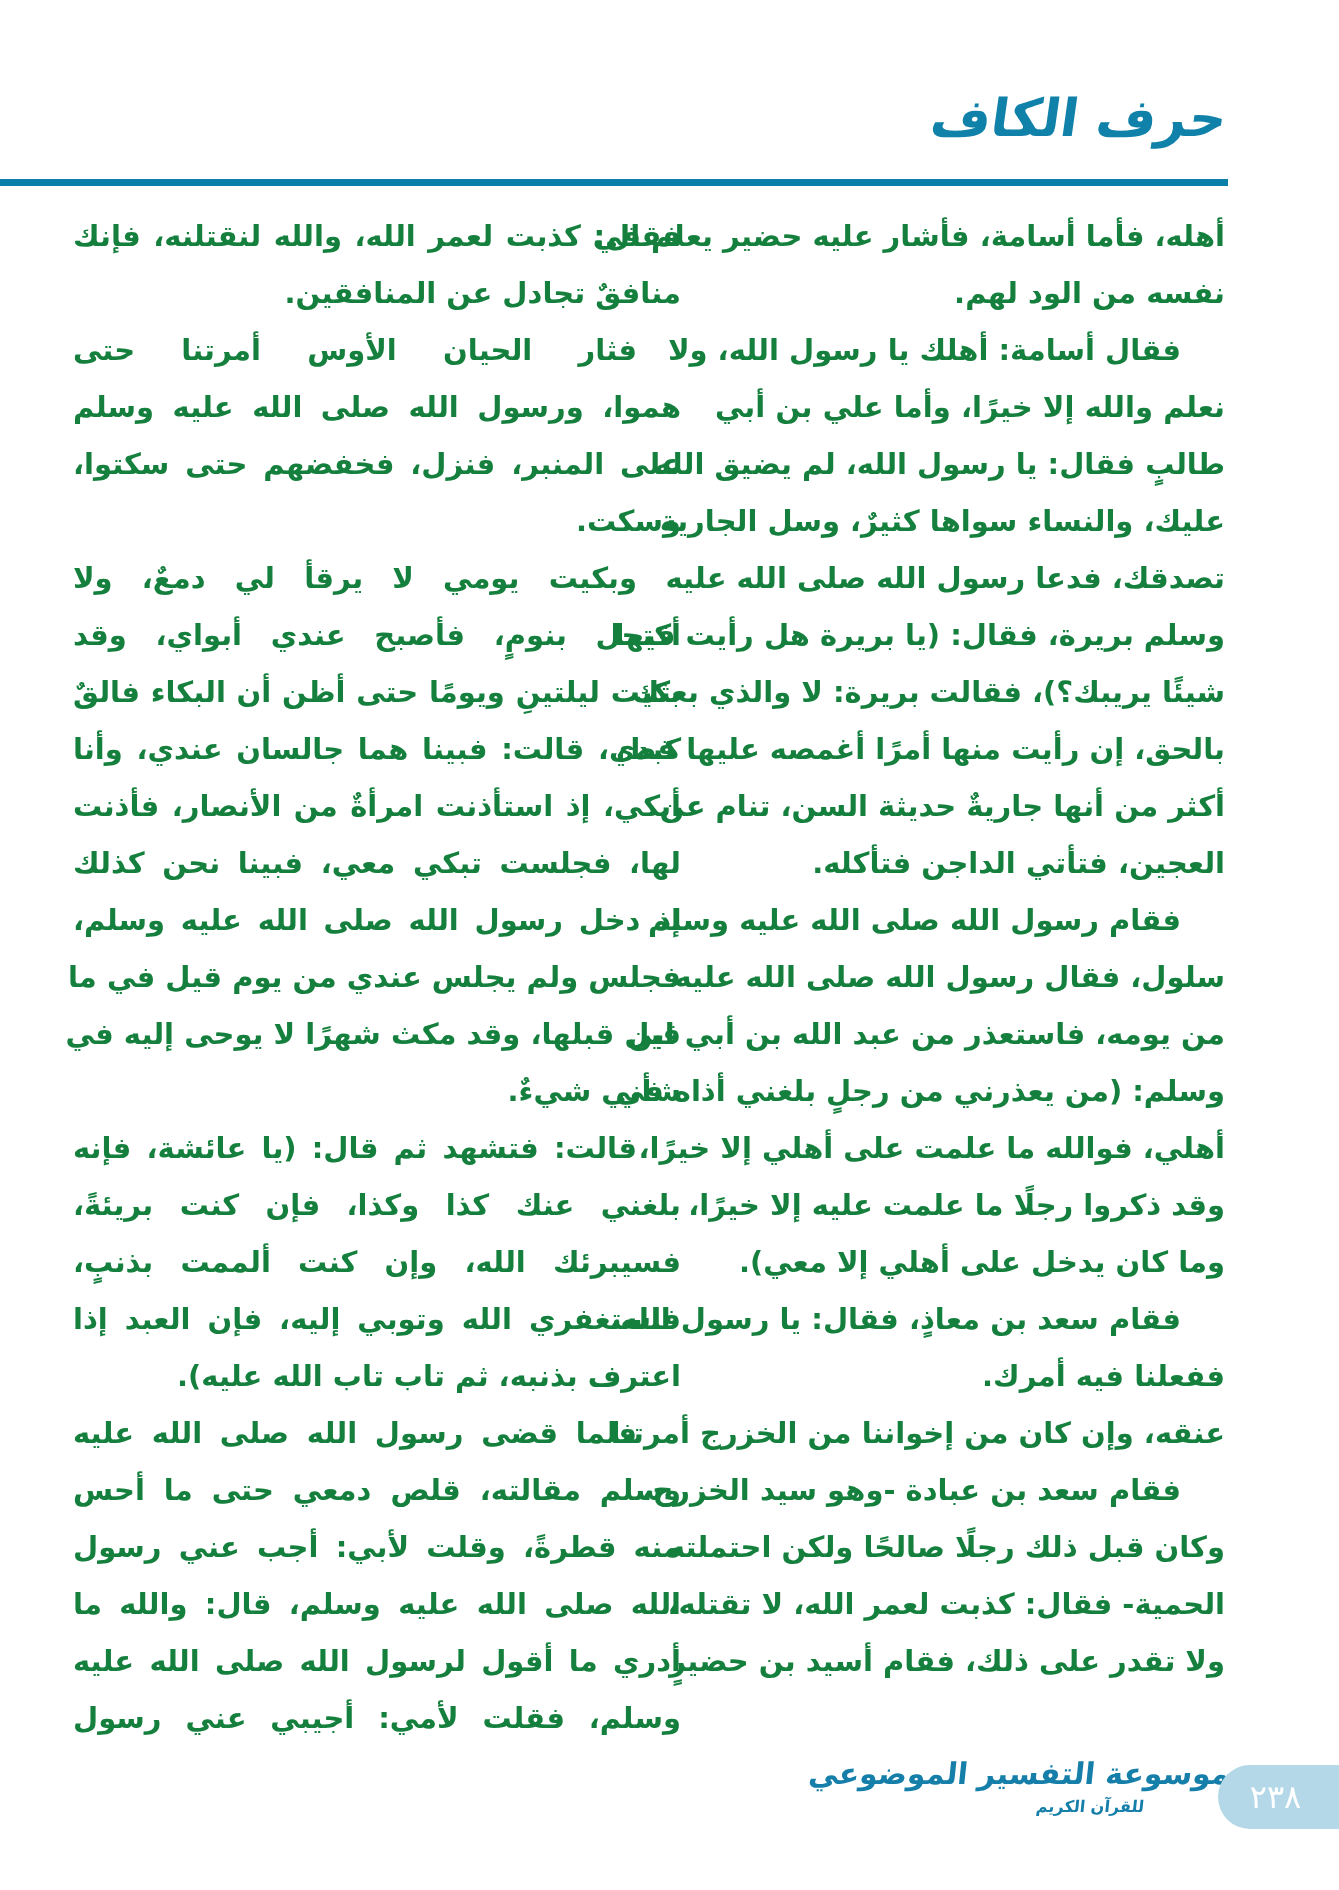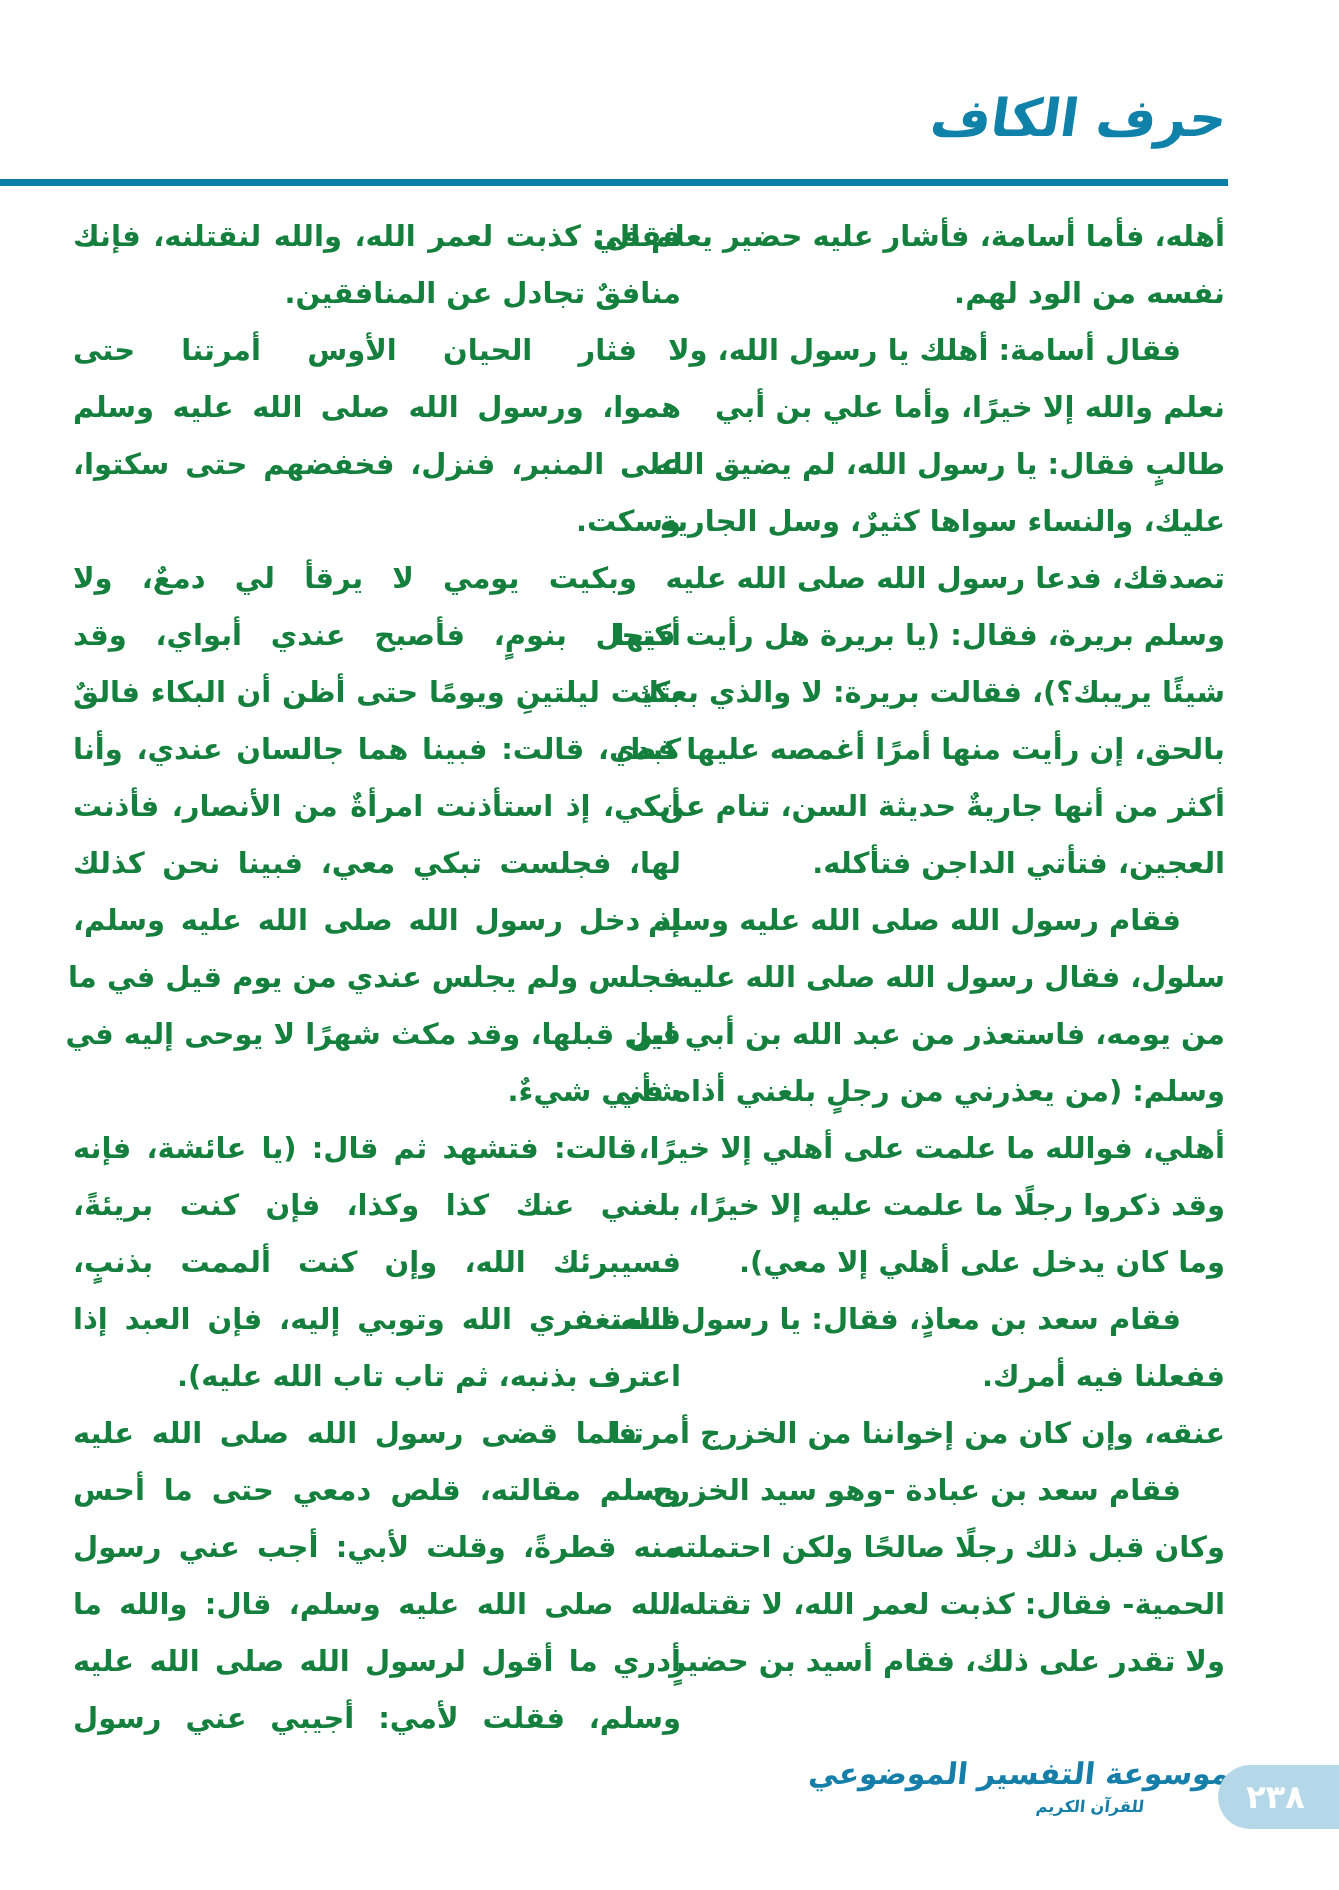--- a/index.html
+++ b/index.html
@@ -100,21 +100,21 @@
     background:#b5d8e9;
     border-top-left-radius:32px;
     border-bottom-left-radius:32px;
     display:flex;
     align-items:center;
     justify-content:center;
   }
   #page-number-badge .num{
     color:#ffffff;
     font-size:32px;
-    font-weight:bold;
+    font-weight:normal;
     letter-spacing:6px;
     padding-right:6px;
   }
 </style>
 </head>
 <body>
 
 <div id="page">
 
   <div id="header-title">حرف الكاف</div>

